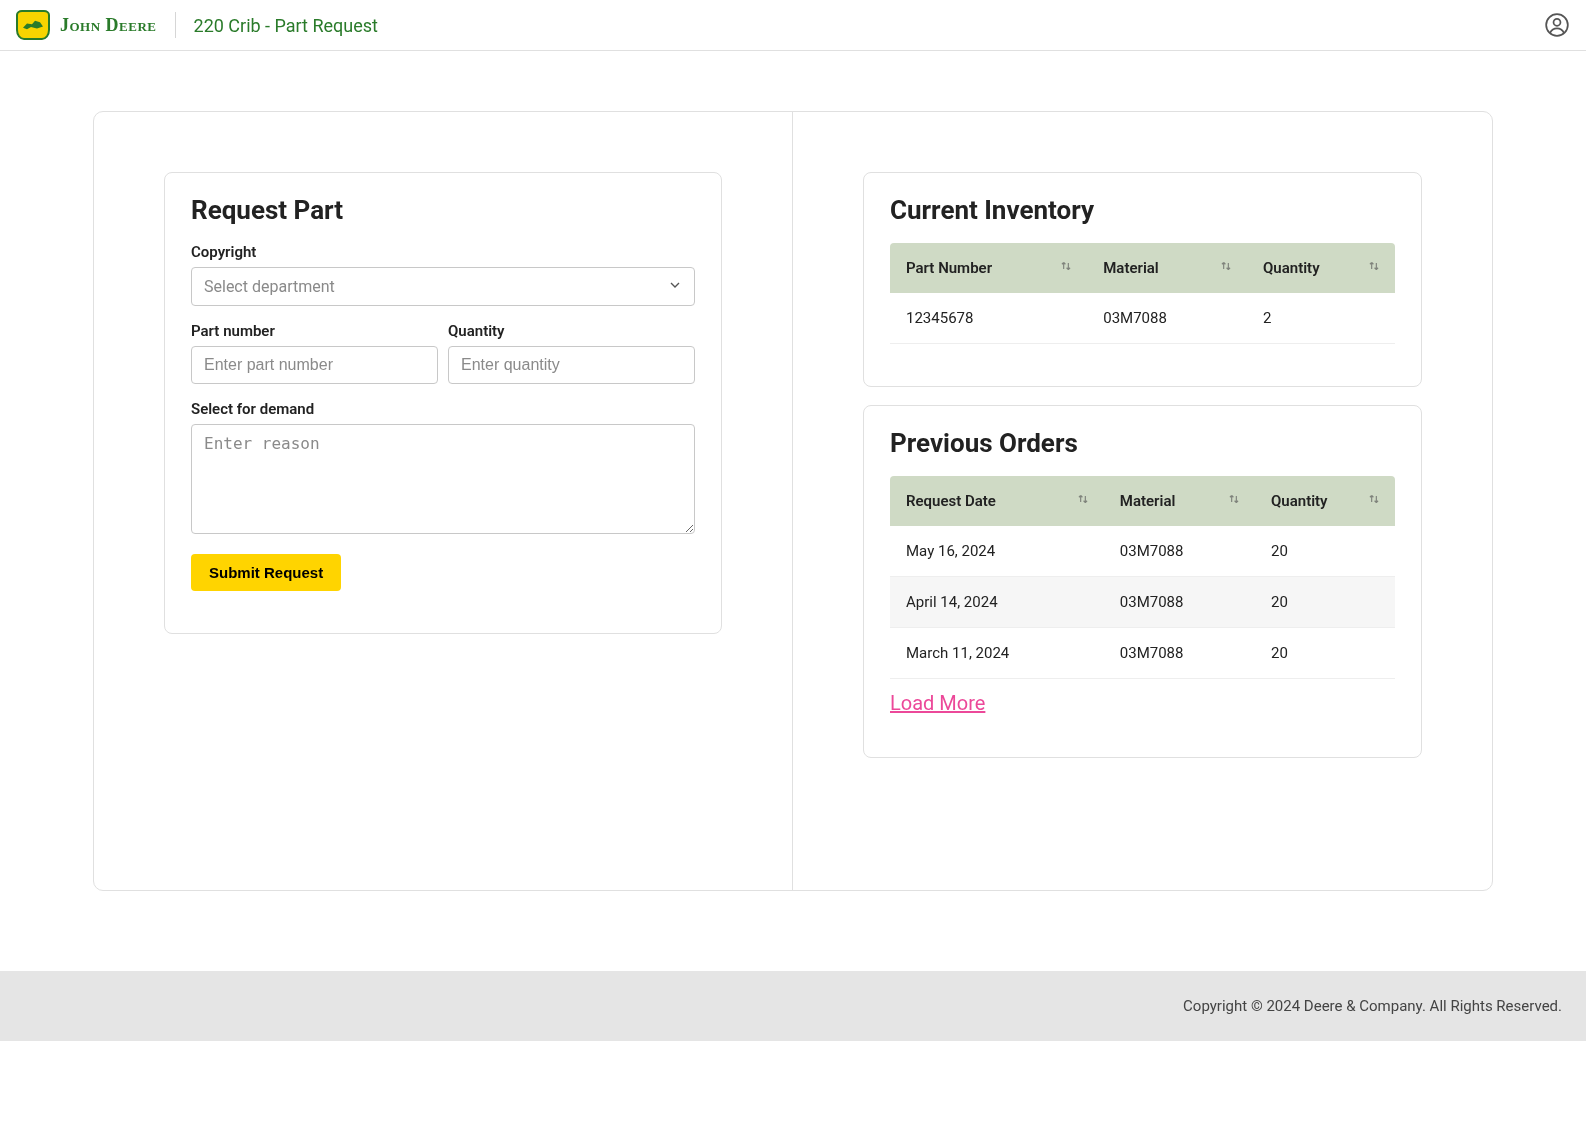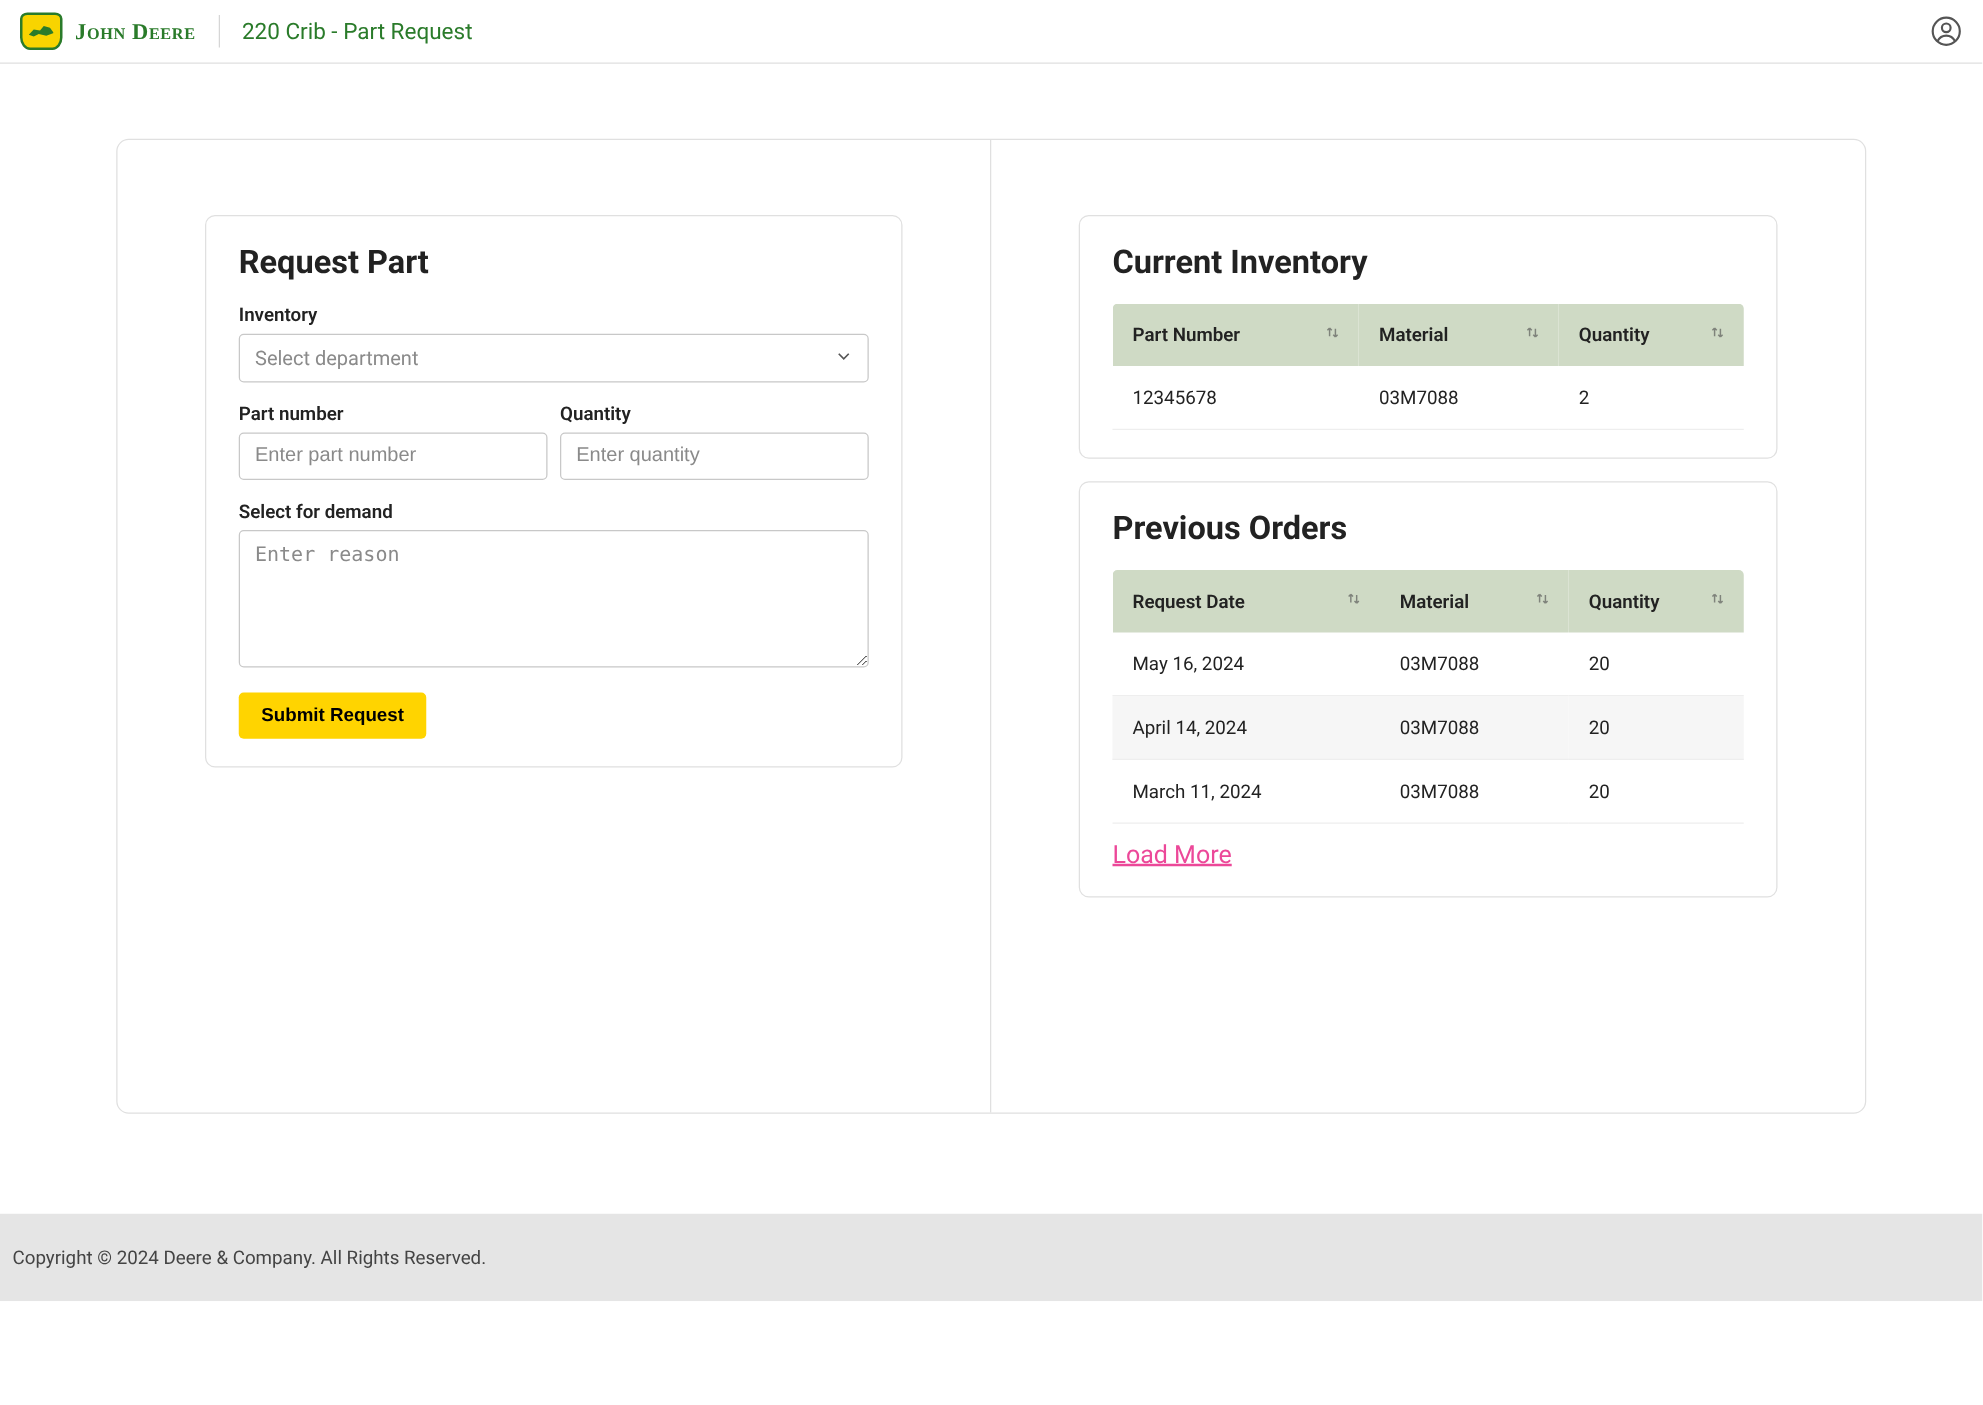--- a/index.html
+++ b/index.html
@@ -57,21 +57,21 @@
     border-radius: 10px;
     min-height: 780px;
     position: relative;
   }
   .panel-left, .panel-right { padding: 60px 70px; }
   .panel-left { border-right: 1px solid #e0e0e0; }
 
   .card {
     border: 1px solid #e0e0e0;
     border-radius: 8px;
-    padding: 22px 26px 22px;
+    padding: 22px 26px 42px;
     margin-bottom: 18px;
   }
   .card h2 {
     font-size: 26px;
     font-weight: 700;
     margin-bottom: 18px;
   }
   .form-label {
     font-size: 15px;
     font-weight: 600;
@@ -133,22 +133,22 @@
     color: #ec4899;
     text-decoration: underline;
     font-size: 20px;
     display: inline-block;
     margin-top: 12px;
     cursor: pointer;
   }
 
   .footer {
     background: #e5e5e5;
-    text-align: left;
-    padding: 26px 10px;
+    text-align: right;
+    padding: 26px 24px;
     font-size: 15px;
     color: #444;
   }
 </style>
 </head>
 <body>
 
 <div class="header">
   <div class="header-left">
     <div class="logo">
@@ -168,21 +168,21 @@
 </div>
 
 <div class="main">
   <div class="panel">
 
     <div class="panel-left">
       <div class="card">
         <h2>Request Part</h2>
 
         <div class="field">
-          <label class="form-label">Inventory</label>
+          <label class="form-label">Copyright</label>
           <div class="select-wrap">
             <div class="select select-placeholder">Select department</div>
             <span class="chev">
               <svg width="16" height="16" viewBox="0 0 24 24" fill="none" stroke="#555" stroke-width="2">
                   <path d="M6 9l6 6 6-6"></path>
                 </svg>
             </span>
           </div>
         </div>
 

